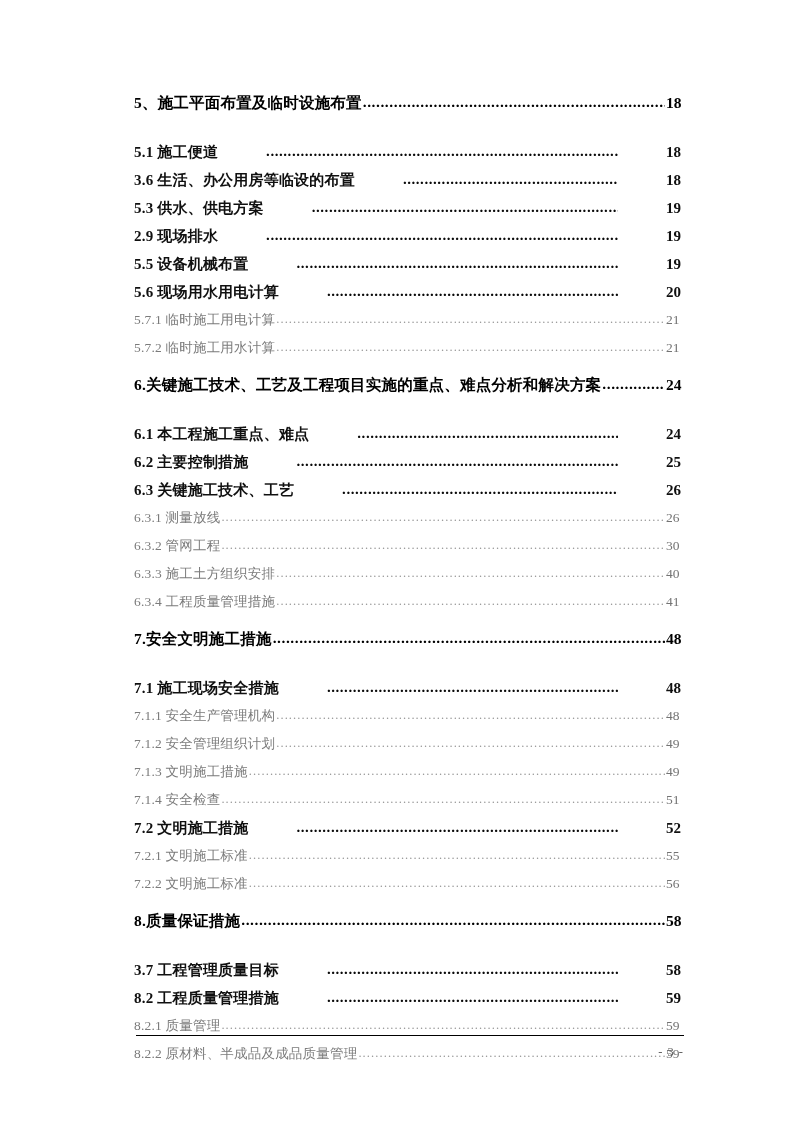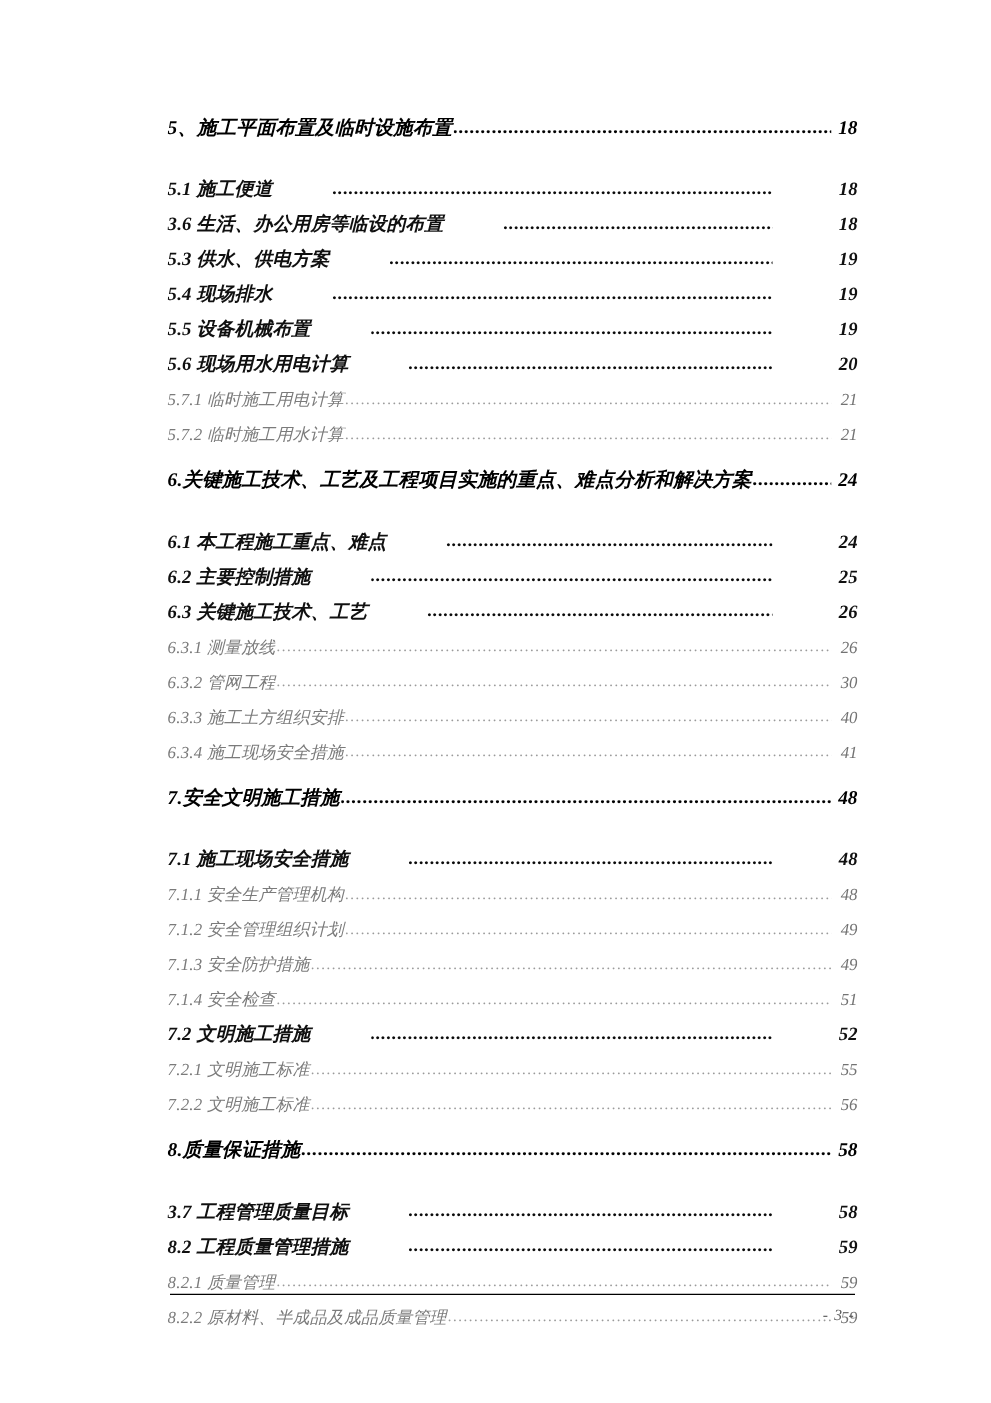--- a/index.html
+++ b/index.html
@@ -15,21 +15,20 @@
     -webkit-font-smoothing: antialiased;
   }
 
   .page {
     position: absolute;
     left: 0;
     top: 0;
     width: 793px;
     height: 1122px;
     overflow: hidden;
-    font-style: italic;
   }
 
   .toc {
     position: absolute;
     left: 134px;
     top: 88px;
     width: 552px;
   }
 
   
@@ -52,21 +51,21 @@
     top: -1px;
   }
   .row .leader::before {
     content: "......................................................................................................................................................................................................";
     display: block;
     white-space: nowrap;
     letter-spacing: .9px;
   }
   .row .pageno {
     flex: 0 0 auto;
-    text-align: right;
+    text-align: left;
     min-width: 20px;
   }
 
   
   .lvl1 {
     font-size: 15.5px;
     font-weight: bold;
     color: #000000;
     line-height: 30px;
     margin-top: 8px;
@@ -144,21 +143,21 @@
         <span class="label">3.6 生活、办公用房等临设的布置</span>
         <span class="leader"></span>
         <span class="pageno">18</span>
       </div>
       <div class="row lvl2">
         <span class="label">5.3 供水、供电方案</span>
         <span class="leader"></span>
         <span class="pageno">19</span>
       </div>
       <div class="row lvl2">
-        <span class="label">5.4 现场排水</span>
+        <span class="label">2.9 现场排水</span>
         <span class="leader"></span>
         <span class="pageno">19</span>
       </div>
       <div class="row lvl2">
         <span class="label">5.5 设备机械布置</span>
         <span class="leader"></span>
         <span class="pageno">19</span>
       </div>
       <div class="row lvl2">
         <span class="label">5.6 现场用水用电计算</span>
@@ -204,21 +203,21 @@
         <span class="label">6.3.2 管网工程</span>
         <span class="leader"></span>
         <span class="pageno">30</span>
       </div>
       <div class="row lvl3">
         <span class="label">6.3.3 施工土方组织安排</span>
         <span class="leader"></span>
         <span class="pageno">40</span>
       </div>
       <div class="row lvl3">
-        <span class="label">6.3.4 施工现场安全措施</span>
+        <span class="label">6.3.4 工程质量管理措施</span>
         <span class="leader"></span>
         <span class="pageno">41</span>
       </div>
       <div class="row lvl1">
         <span class="label">7.安全文明施工措施</span>
         <span class="leader"></span>
         <span class="pageno">48</span>
       </div>
       <div class="row lvl2">
         <span class="label">7.1 施工现场安全措施</span>
@@ -229,21 +228,21 @@
         <span class="label">7.1.1 安全生产管理机构</span>
         <span class="leader"></span>
         <span class="pageno">48</span>
       </div>
       <div class="row lvl3">
         <span class="label">7.1.2 安全管理组织计划</span>
         <span class="leader"></span>
         <span class="pageno">49</span>
       </div>
       <div class="row lvl3">
-        <span class="label">7.1.3 安全防护措施</span>
+        <span class="label">7.1.3 文明施工措施</span>
         <span class="leader"></span>
         <span class="pageno">49</span>
       </div>
       <div class="row lvl3">
         <span class="label">7.1.4 安全检查</span>
         <span class="leader"></span>
         <span class="pageno">51</span>
       </div>
       <div class="row lvl2">
         <span class="label">7.2 文明施工措施</span>

